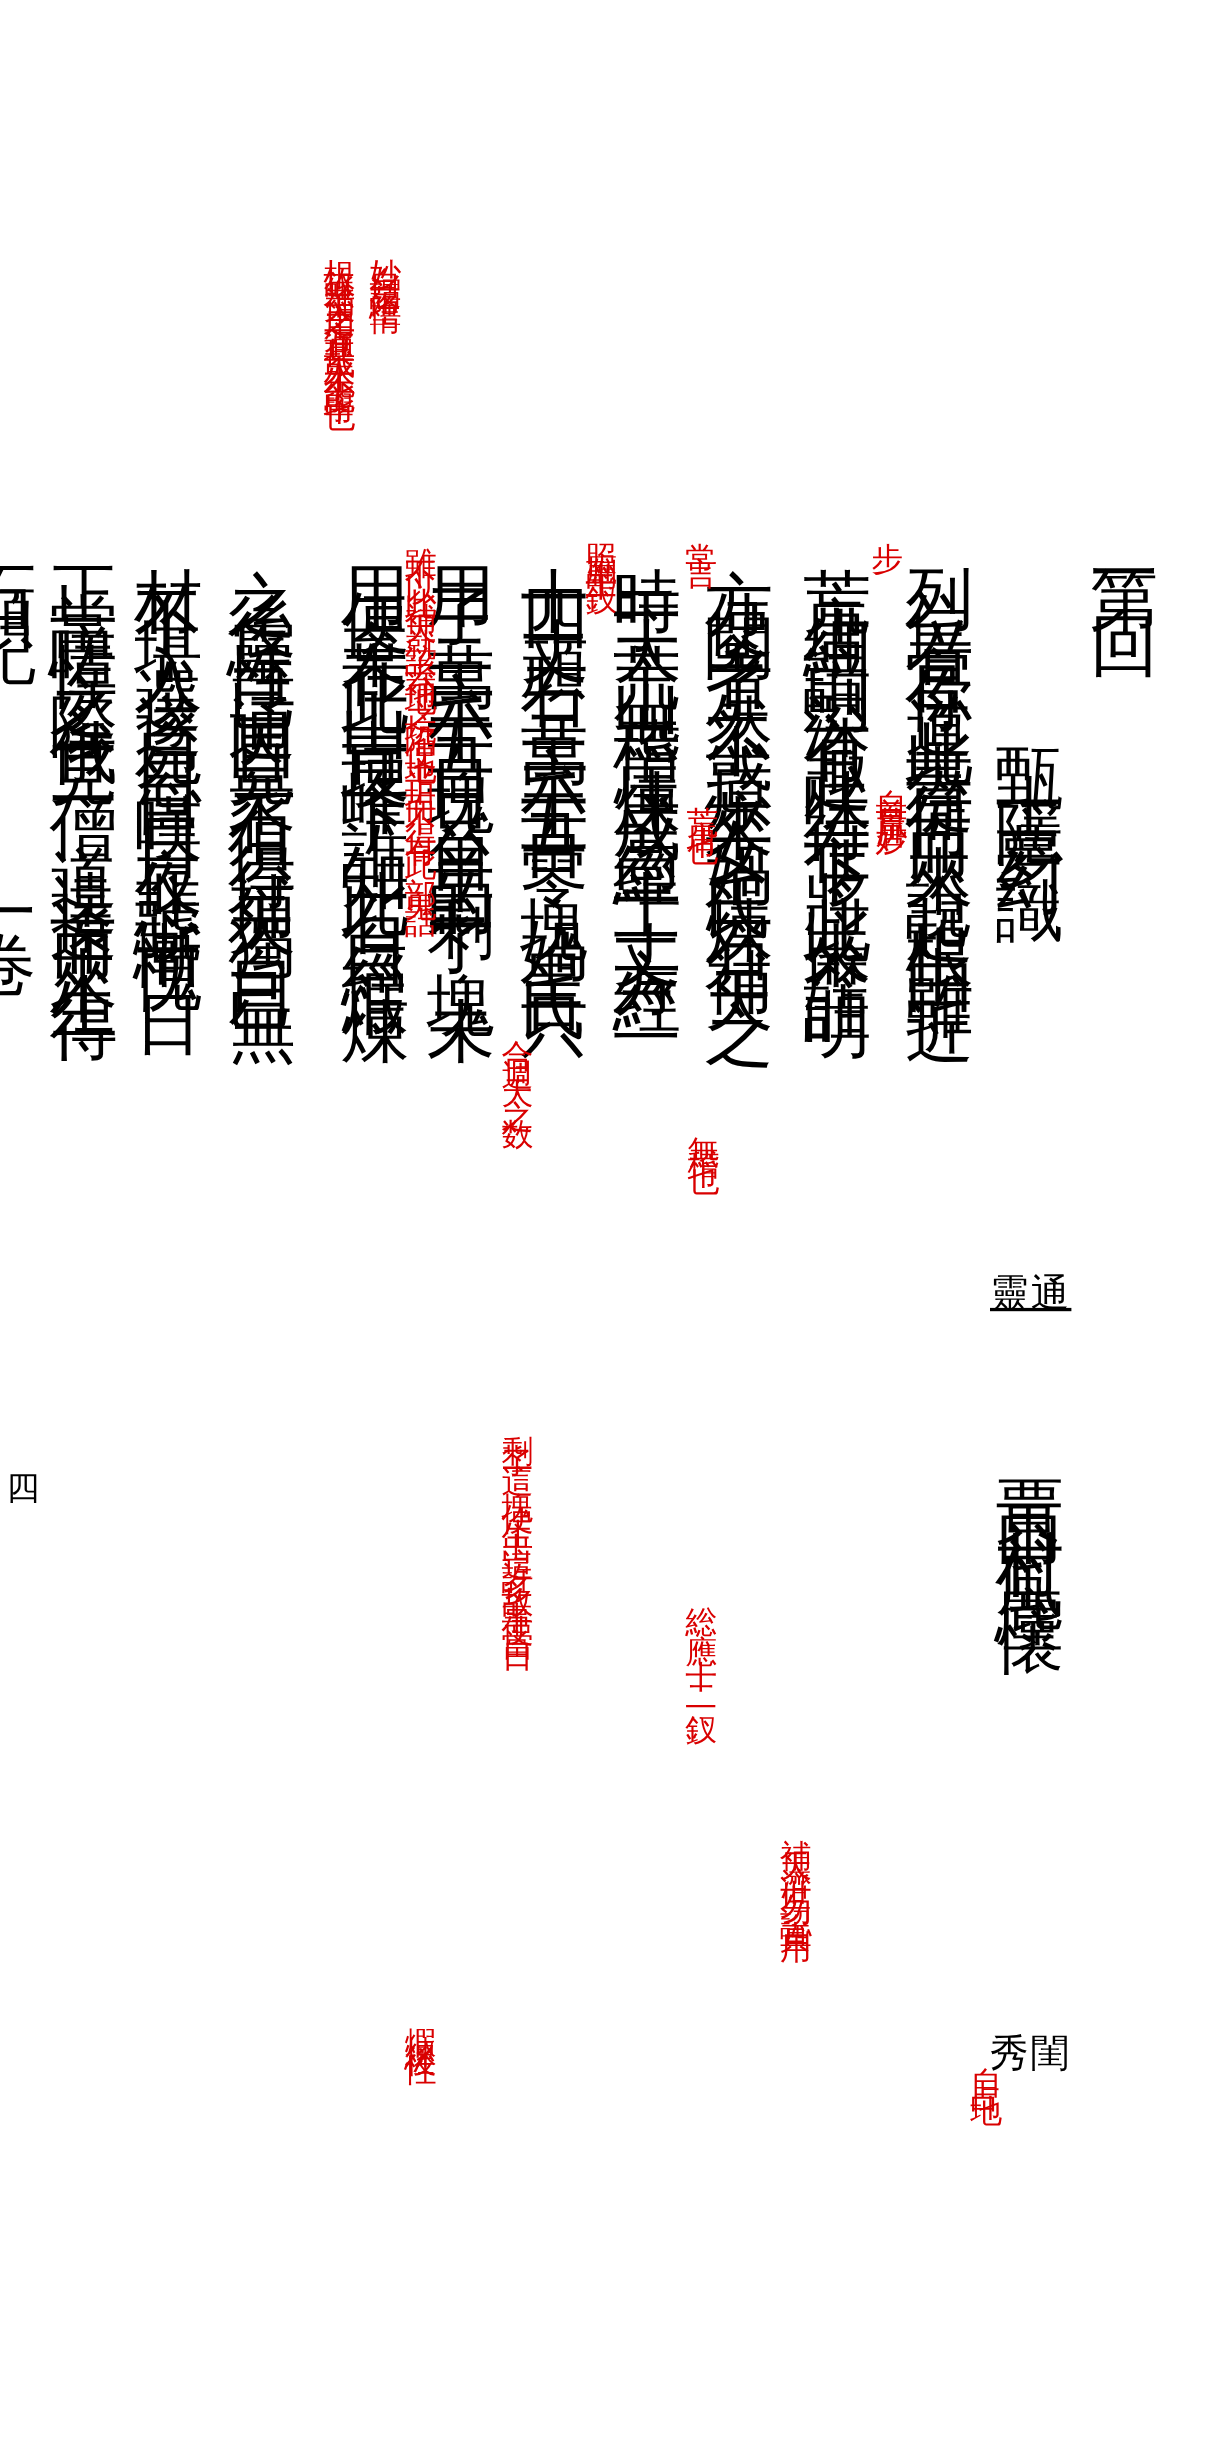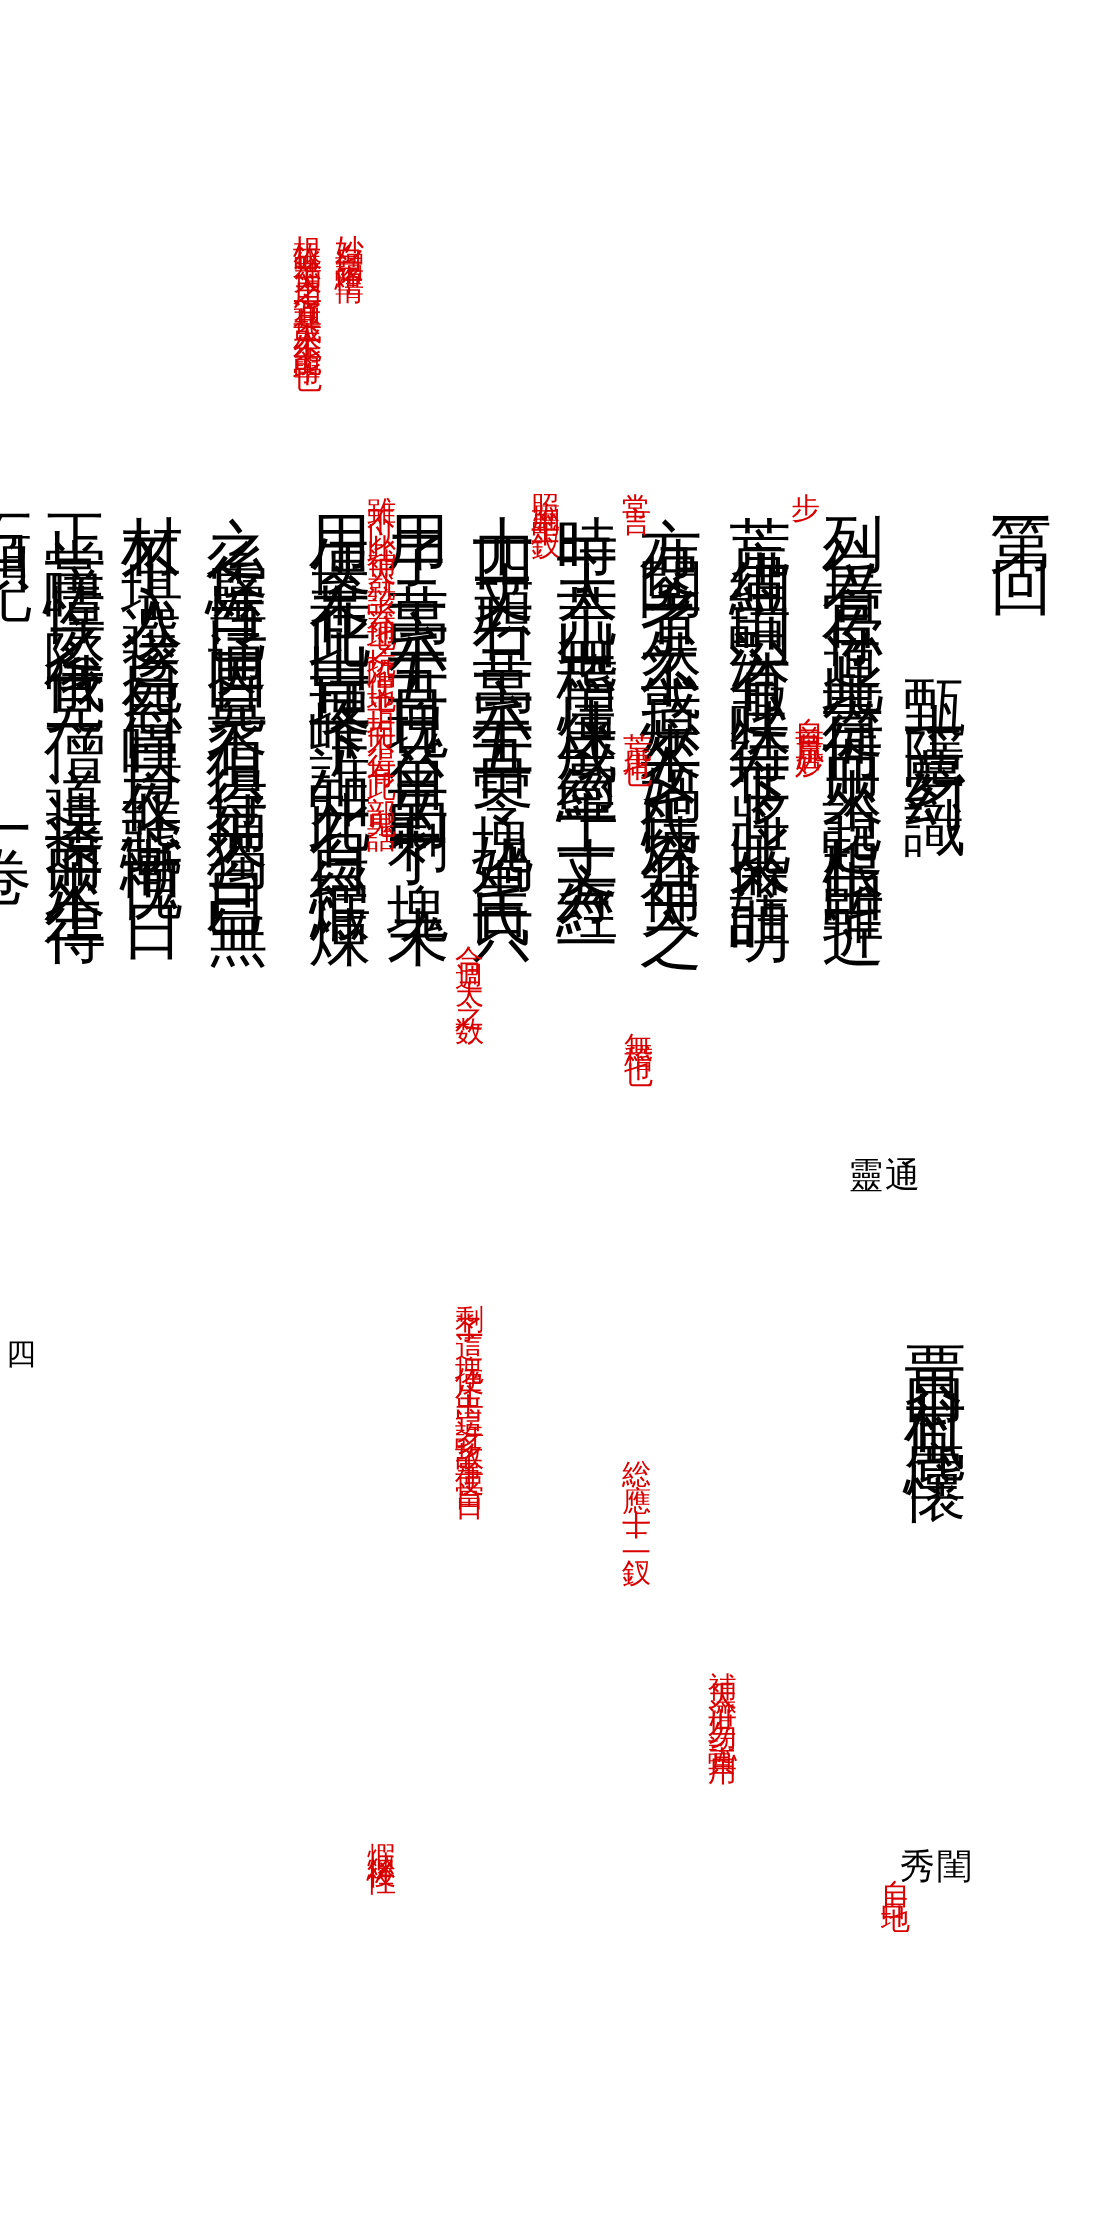--- a/index.html
+++ b/index.html
@@ -61,21 +61,21 @@
   }
 </style>
 </head>
 <body>
 
 <div id="page">
 
   <div class="vcol" style="left:990px;top:466px;">第一回</div>
 
   <div class="vcol" style="left:904px;top:630px;">甄士隱夢幻識</div>
-  <div class="pair" style="left:848px;top:1157px;">靈通</div>
+  <div class="pair" style="left:900px;top:1157px;text-decoration:underline;">靈通</div>
   <div class="vcol" style="left:904px;top:1296px;">賈雨村風塵懷</div>
   <div class="pair" style="left:900px;top:1848px;text-align:center;">秀閨</div>
 
   <div class="vcol" style="left:822px;top:466px;">列位看官你道此書從何而來說起根由雖近</div>
   <div class="vcol" style="left:729px;top:466px;">荒唐細諳則深有趣味待在下將此來歷註明</div>
   <div class="vcol" style="left:640px;top:466px;">方使閱者了然不惑原來女媧氏煉石補天之</div>
   <div class="vcol" style="left:556px;top:466px;">時于大荒山無稽崖煉成高經十二丈方經二</div>
   <div class="vcol" style="left:472px;top:466px;">十四丈頑石三萬六千五百零一塊媧皇氏只</div>
   <div class="vcol" style="left:387px;top:466px;">用了三萬六千五百塊只单单的剩了一塊未</div>
   <div class="vcol" style="left:309px;top:466px;">用便棄在此山青埂峰下誰知此石自經煆煉</div>

